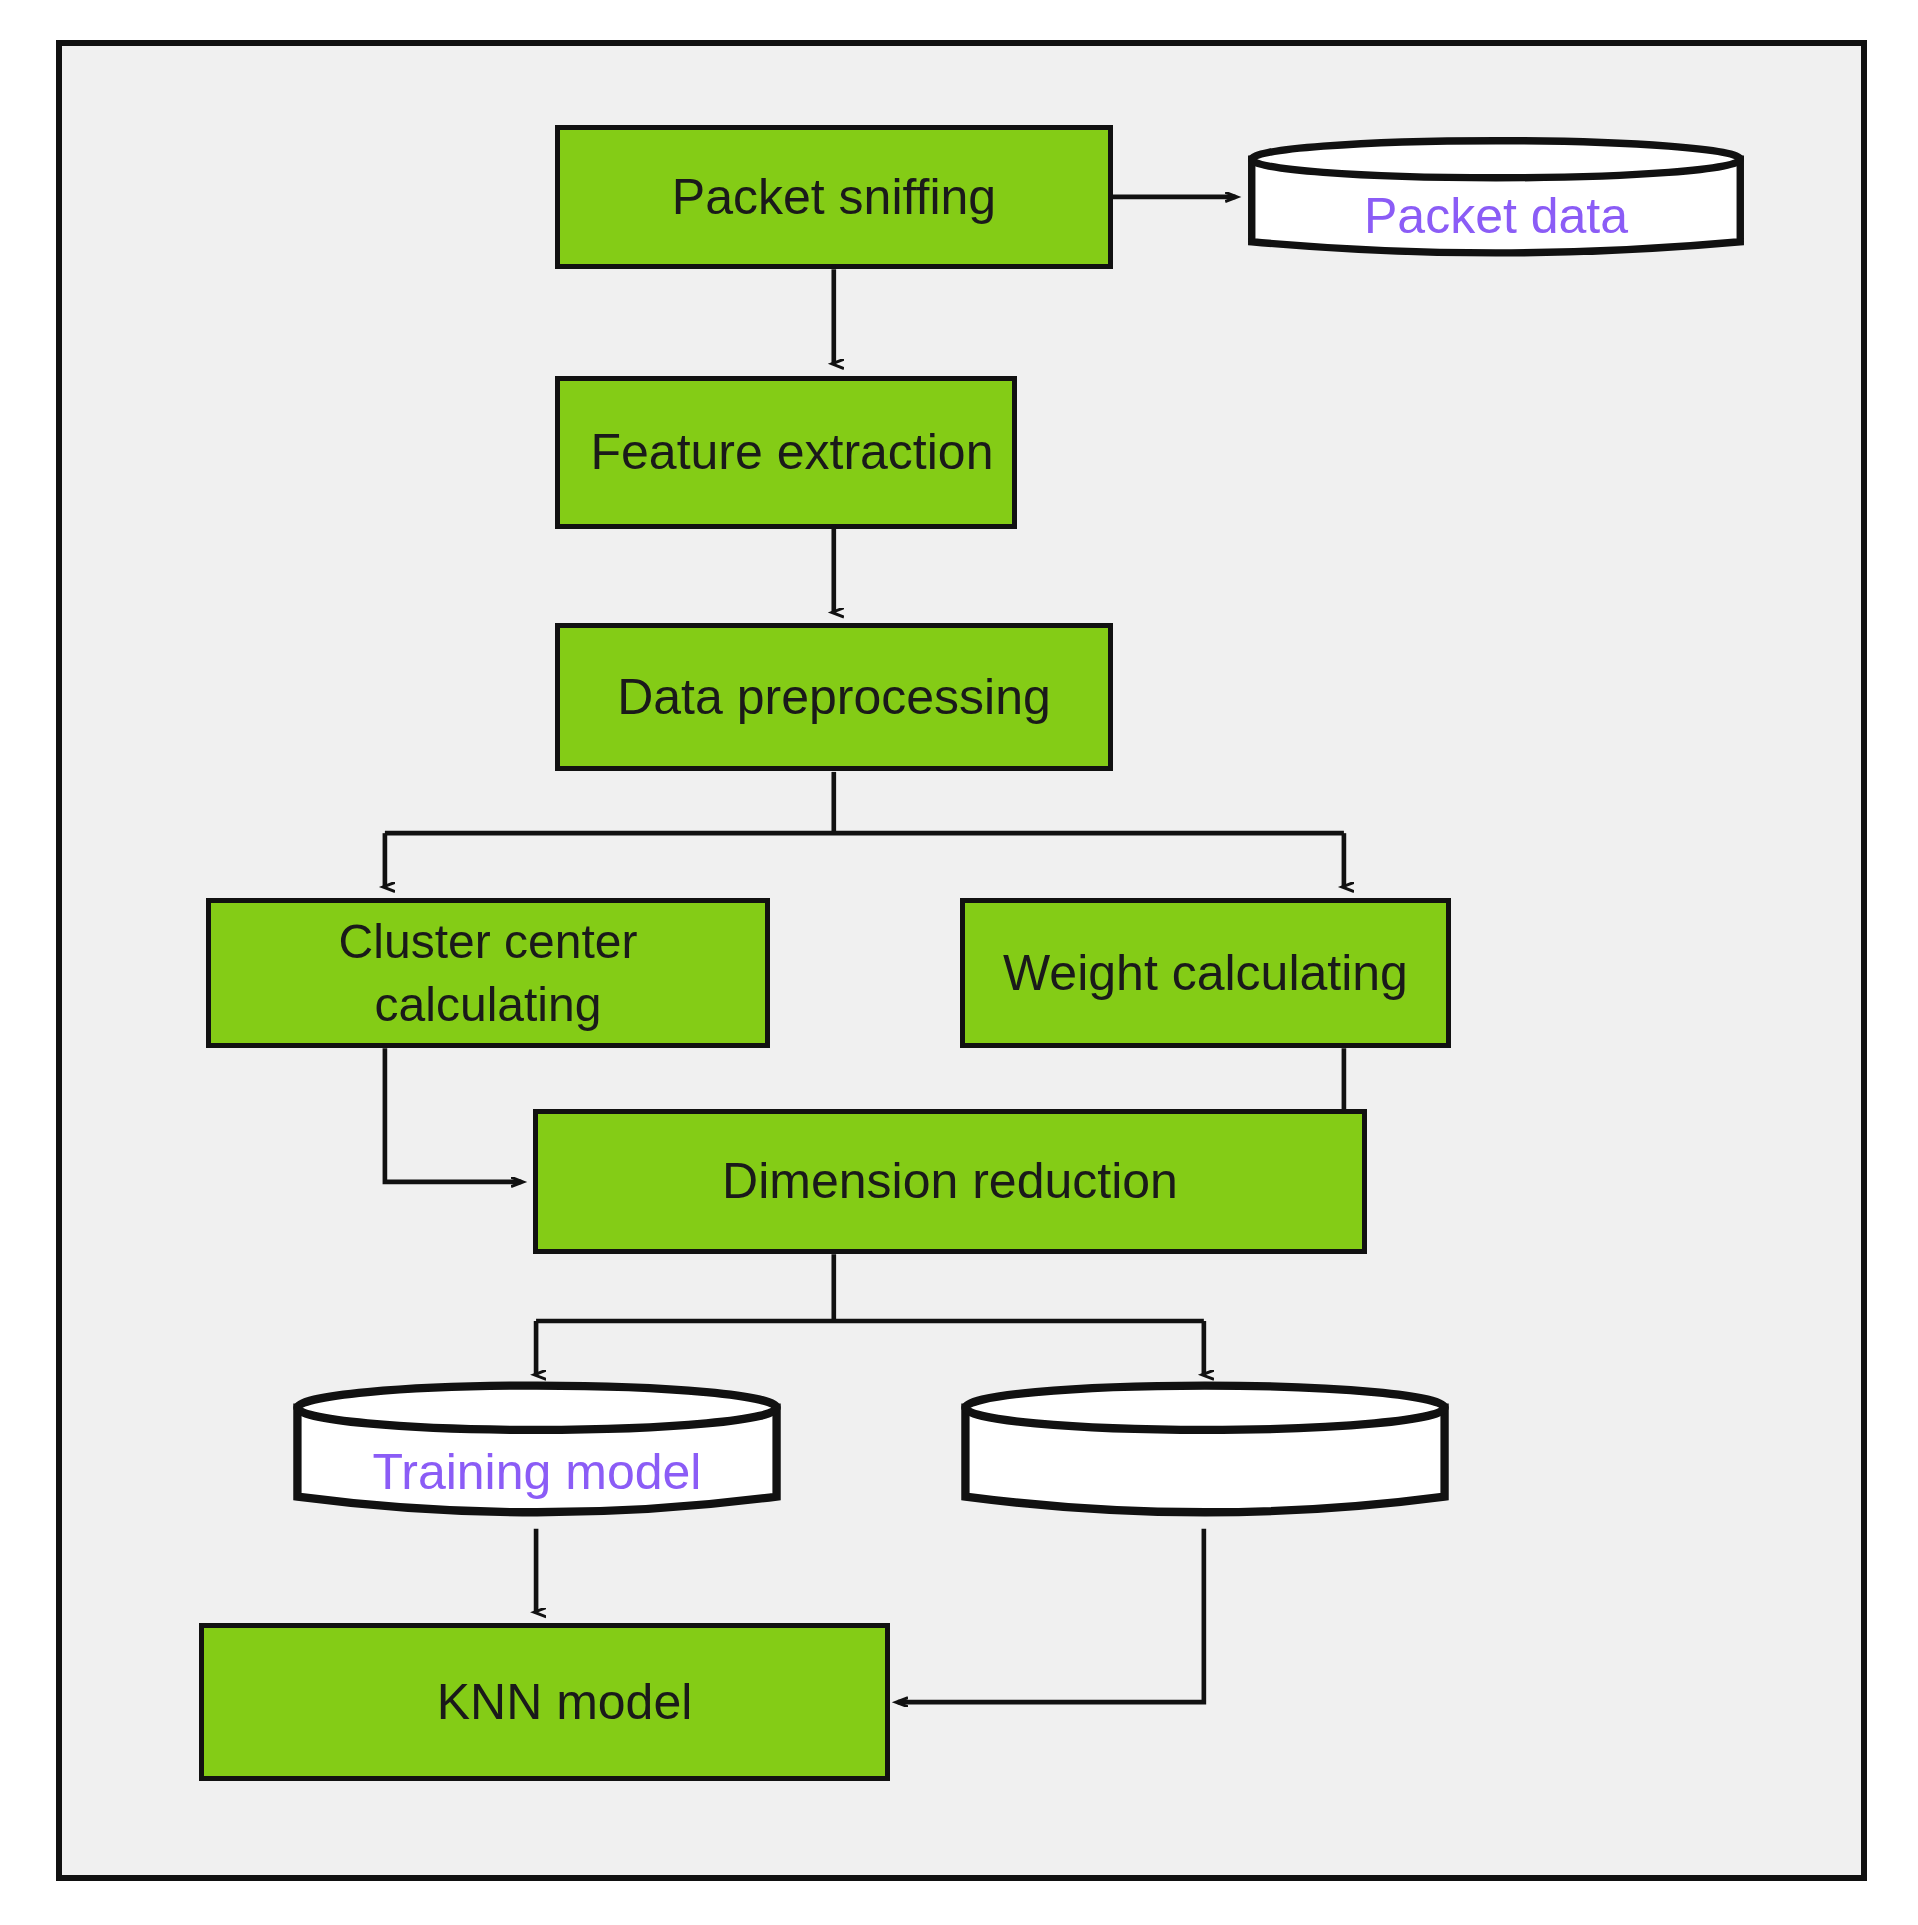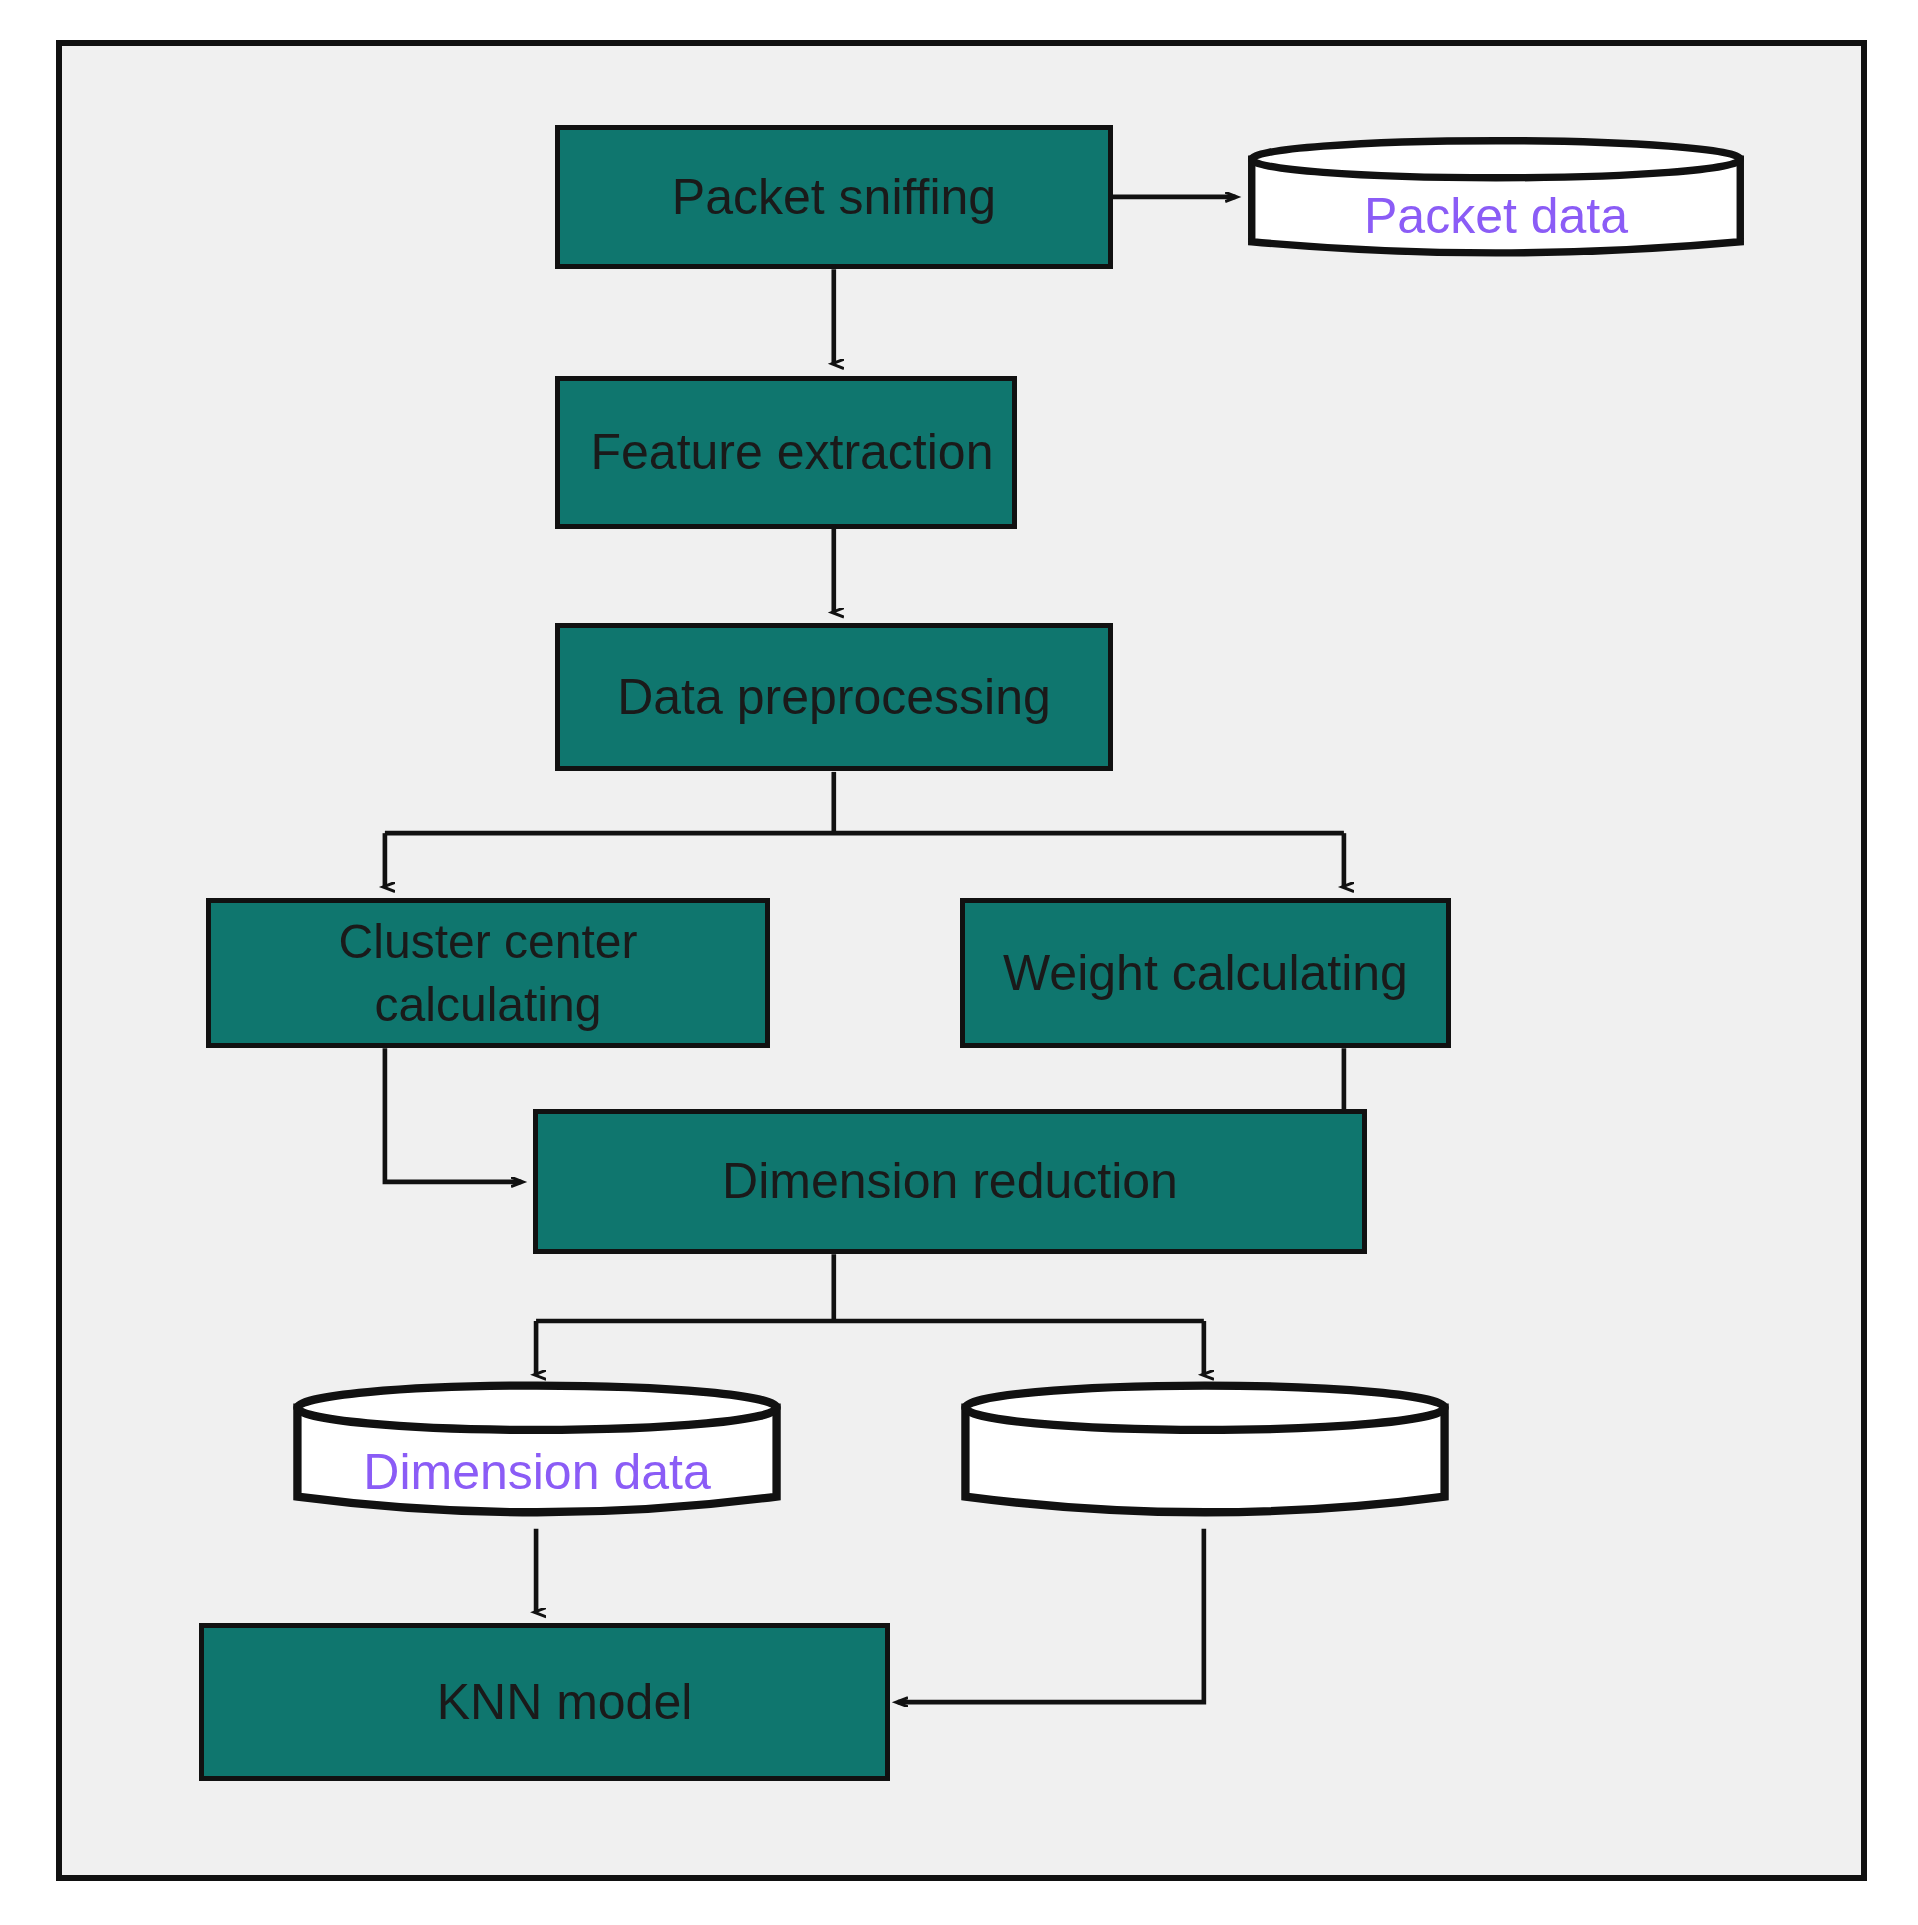--- a/index.html
+++ b/index.html
@@ -36,21 +36,21 @@
     position: absolute;
     box-sizing: border-box;
     display: flex;
     align-items: center;
     justify-content: center;
     text-align: center;
     color: #1a1a1a;
     line-height: 1.22;
   }
   .proc {
-    background: #0f766e;
+    background: #84cc16;
     border: 5.6px solid #111111;
     font-size: 50px;
     text-align: center;
   }
   .proc.two-line {
     font-size: 48px;
     line-height: 1.32;
   }
   .cyl-wrap {
     position: absolute;
@@ -161,21 +161,21 @@
 
   <div class="node proc" style="left:533px; top:1109px; width:834px; height:145px;">
     <span class="node-text">Dimension reduction</span>
   </div>
 
   <div class="cyl-wrap" style="left:292px; top:1380px; width:490px; height:148px;">
     <svg width="490" height="148" viewBox="0 0 528 160" xmlns="http://www.w3.org/2000/svg">
       <path d="M5,30 L5,126 Q264,160 523,126 L523,30 Z" fill="#ffffff" stroke="#111111" stroke-width="9"></path>
       <ellipse cx="264" cy="30" rx="259" ry="24" fill="#ffffff" stroke="#111111" stroke-width="9"></ellipse>
     </svg>
-    <div class="cyl-label" style="top:45px; height:93px;">Dimension data</div>
+    <div class="cyl-label" style="top:45px; height:93px;">Training model</div>
   </div>
 
   <div class="cyl-wrap" style="left:960px; top:1380px; width:490px; height:148px;">
     <svg width="490" height="148" viewBox="0 0 528 160" xmlns="http://www.w3.org/2000/svg">
       <path d="M5,30 L5,126 Q264,160 523,126 L523,30 Z" fill="#ffffff" stroke="#111111" stroke-width="9"></path>
       <ellipse cx="264" cy="30" rx="259" ry="24" fill="#ffffff" stroke="#111111" stroke-width="9"></ellipse>
     </svg>
   </div>
 
   <div class="node proc" style="left:199px; top:1623px; width:691px; height:158px;padding-left:40px;">

